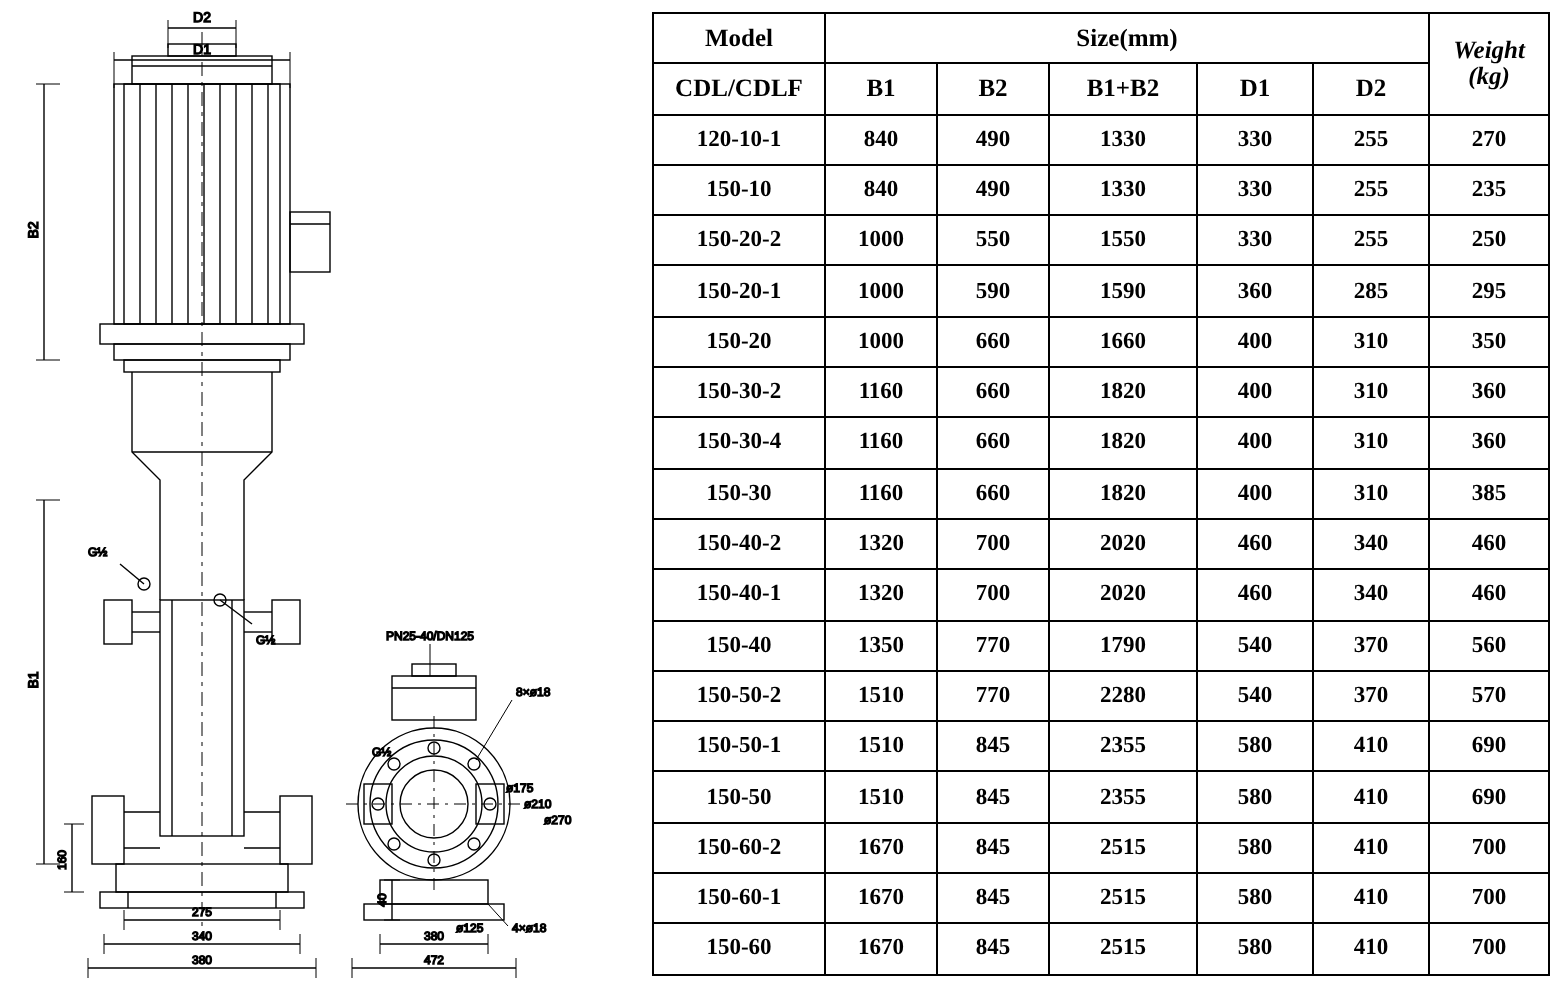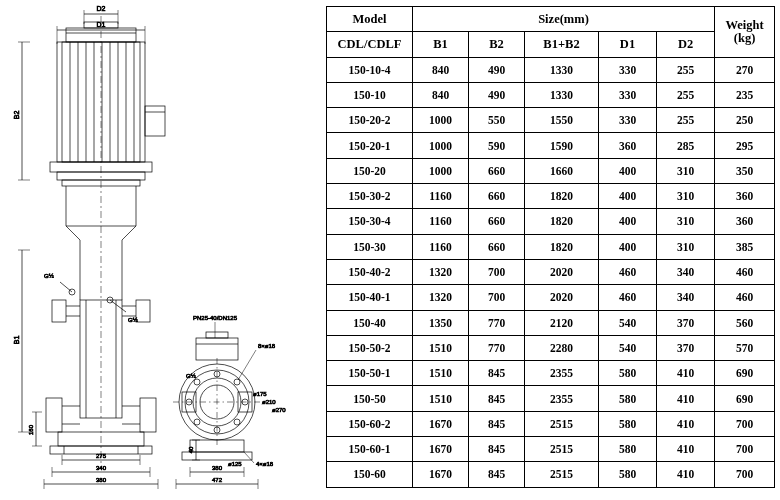--- a/index.html
+++ b/index.html
@@ -28,21 +28,21 @@
   .c-model{width:86px;}
   .c-b1{width:56px;}
   .c-b2{width:56px;}
   .c-sum{width:74px;}
   .c-d1{width:58px;}
   .c-d2{width:58px;}
   .c-wt{width:60px;}
   .hdr-top th{height:30px;}
   .hdr-sub th{height:28px;margin-top:48px;}
   .wt-cell{line-height:1.15;}
-  .wt-cell div{display:block;}
+  .wt-cell div{display:block;font-style:italic;}
 
   
   .dim{font-family:"Liberation Sans",sans-serif;font-size:7px;fill:#000;}
   .dim6{font-family:"Liberation Sans",sans-serif;font-size:6px;fill:#000;}
 </style>
 </head>
 <body>
 
 <div id="root">
 
@@ -256,21 +256,21 @@
           <th>CDL/CDLF</th>
           <th>B1</th>
           <th>B2</th>
           <th>B1+B2</th>
           <th>D1</th>
           <th>D2</th>
         </tr>
       </thead>
       <tbody id="tbody">
           <tr>
-            <td>150-10-4</td>
+            <td>120-10-1</td>
             <td>840</td>
             <td>490</td>
             <td>1330</td>
             <td>330</td>
             <td>255</td>
             <td>270</td>
           </tr>
           <tr>
             <td>150-10</td>
             <td>840</td>
@@ -349,21 +349,21 @@
             <td>700</td>
             <td>2020</td>
             <td>460</td>
             <td>340</td>
             <td>460</td>
           </tr>
           <tr>
             <td>150-40</td>
             <td>1350</td>
             <td>770</td>
-            <td>2120</td>
+            <td>1790</td>
             <td>540</td>
             <td>370</td>
             <td>560</td>
           </tr>
           <tr>
             <td>150-50-2</td>
             <td>1510</td>
             <td>770</td>
             <td>2280</td>
             <td>540</td>

